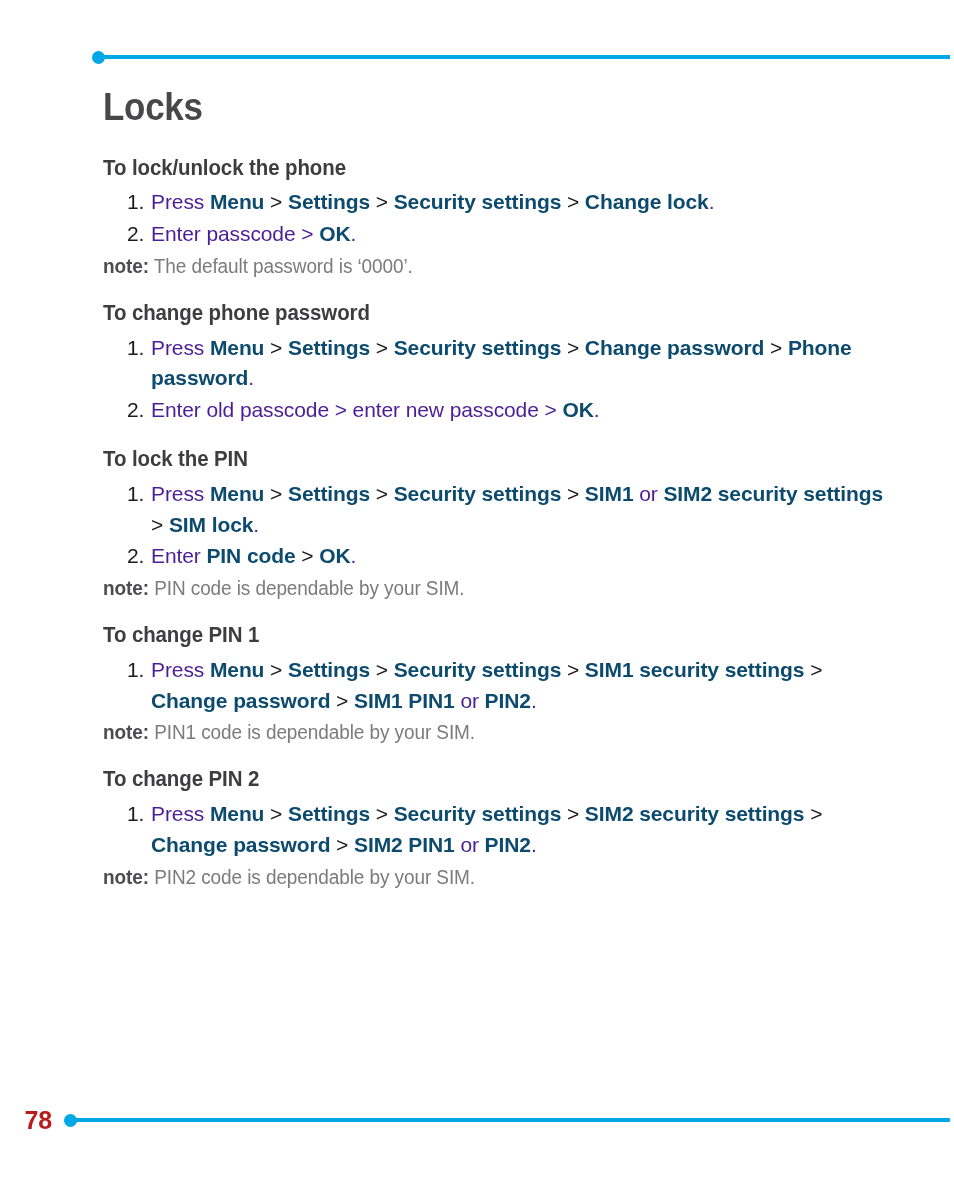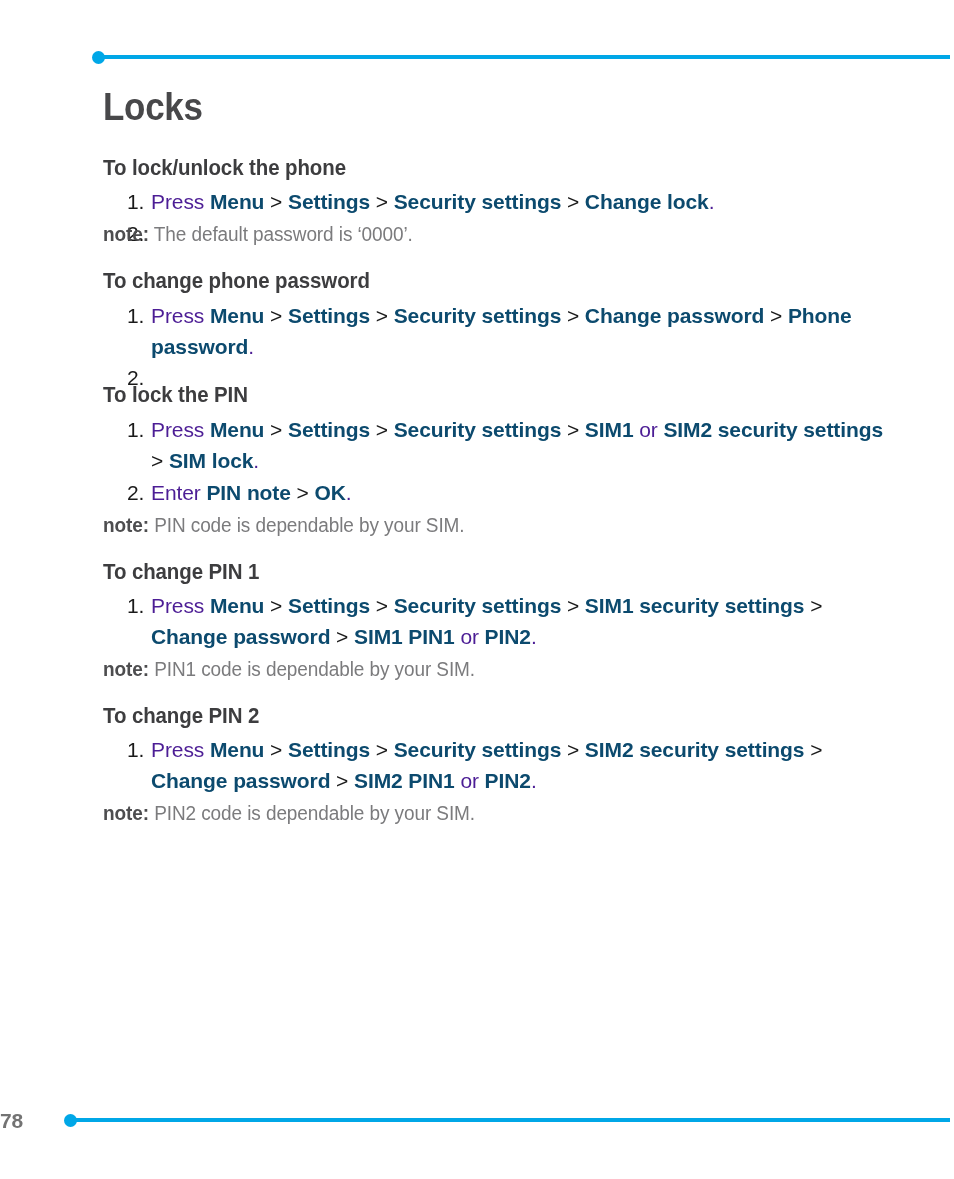--- a/index.html
+++ b/index.html
@@ -23,23 +23,24 @@
     width: 954px;
     height: 20px;
     display: flex;
     align-items: center;
   }
   .rule-wrap.top { top: 47px; }
   .rule-wrap.bottom { top: 1110px; }
 
   .page-num {
     width: 52px;
-    font-size: 21px;
-    font-weight: 700;
-    color: #737373;
+    text-align: right;
+    font-size: 25px;
+    font-weight: 700;
+    color: #b91c1c;
     letter-spacing: -0.2px;
     font-family: "Liberation Sans", sans-serif;
     line-height: 1;
     padding-right: 0;
   }
 
   .rule-dot {
     width: 13px;
     height: 13px;
     border-radius: 50%;
@@ -150,36 +151,36 @@
   <div class="rule-line"></div>
 </div>
 
 <div class="content">
   <h1 class="page-title">Locks</h1>
   <div id="sections-root">
       <div class="section">
         <div class="section-heading">To lock/unlock the phone</div>
         <ol class="steps">
           <li><span class="marker">1.</span><span class="step-text"><span class="plain">Press </span><span class="hl">Menu</span><span class="sep"> &gt; </span><span class="hl">Settings</span><span class="sep"> &gt; </span><span class="hl">Security settings</span><span class="sep"> &gt; </span><span class="hl">Change lock</span><span class="plain">.</span></span></li>
-          <li><span class="marker">2.</span></li>
+          <li><span class="marker">2.</span><span class="step-text"><span class="plain">Enter passcode &gt; </span><span class="hl">OK</span><span class="plain">.</span></span></li>
         </ol>
         <div class="note"><span class="note-label">note:</span><span> The default password is ‘0000’.</span></div>
       </div>
       <div class="section">
         <div class="section-heading">To change phone password</div>
         <ol class="steps">
           <li><span class="marker">1.</span><span class="step-text"><span class="plain">Press </span><span class="hl">Menu</span><span class="sep"> &gt; </span><span class="hl">Settings</span><span class="sep"> &gt; </span><span class="hl">Security settings</span><span class="sep"> &gt; </span><span class="hl">Change password</span><span class="sep"> &gt; </span><span class="hl">Phone password</span><span class="plain">.</span></span></li>
-          <li><span class="marker">2.</span></li>
+          <li><span class="marker">2.</span><span class="step-text"><span class="plain">Enter old passcode &gt; enter new passcode &gt; </span><span class="hl">OK</span><span class="plain">.</span></span></li>
         </ol>
       </div>
       <div class="section">
         <div class="section-heading">To lock the PIN</div>
         <ol class="steps">
           <li><span class="marker">1.</span><span class="step-text"><span class="plain">Press </span><span class="hl">Menu</span><span class="sep"> &gt; </span><span class="hl">Settings</span><span class="sep"> &gt; </span><span class="hl">Security settings</span><span class="sep"> &gt; </span><span class="hl">SIM1</span><span class="plain"> or </span><span class="hl">SIM2 security settings</span><span class="sep"> &gt; </span><span class="hl">SIM lock</span><span class="plain">.</span></span></li>
-          <li><span class="marker">2.</span><span class="step-text"><span class="plain">Enter </span><span class="hl">PIN note</span><span class="sep"> &gt; </span><span class="hl">OK</span><span class="plain">.</span></span></li>
+          <li><span class="marker">2.</span><span class="step-text"><span class="plain">Enter </span><span class="hl">PIN code</span><span class="sep"> &gt; </span><span class="hl">OK</span><span class="plain">.</span></span></li>
         </ol>
         <div class="note"><span class="note-label">note:</span><span> PIN code is dependable by your SIM.</span></div>
       </div>
       <div class="section">
         <div class="section-heading">To change PIN 1</div>
         <ol class="steps">
           <li><span class="marker">1.</span><span class="step-text"><span class="plain">Press </span><span class="hl">Menu</span><span class="sep"> &gt; </span><span class="hl">Settings</span><span class="sep"> &gt; </span><span class="hl">Security settings</span><span class="sep"> &gt; </span><span class="hl">SIM1 security settings</span><span class="sep"> &gt; </span><span class="hl">Change password</span><span class="sep"> &gt; </span><span class="hl">SIM1 PIN1</span><span class="plain"> or </span><span class="hl">PIN2</span><span class="plain">.</span></span></li>
         </ol>
         <div class="note"><span class="note-label">note:</span><span> PIN1 code is dependable by your SIM.</span></div>
       </div>

